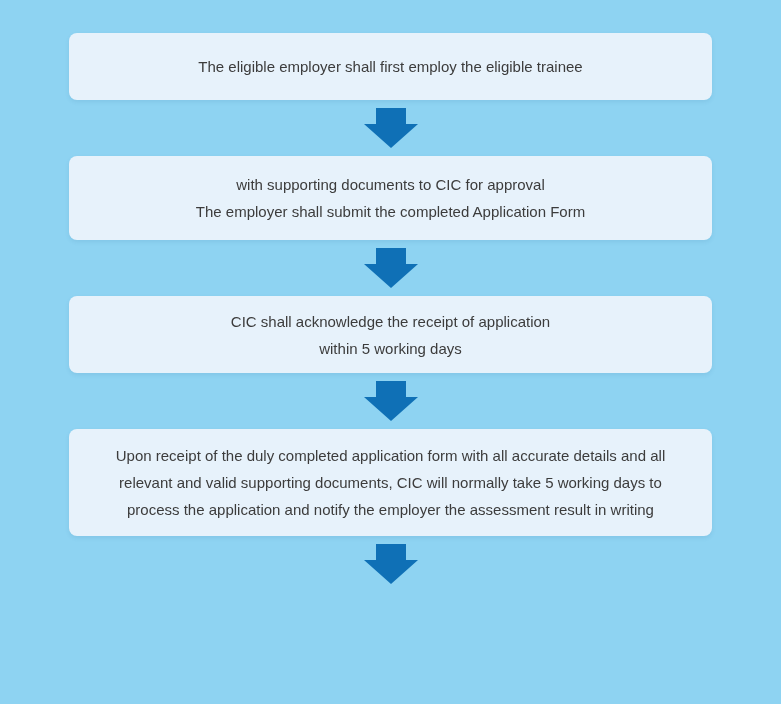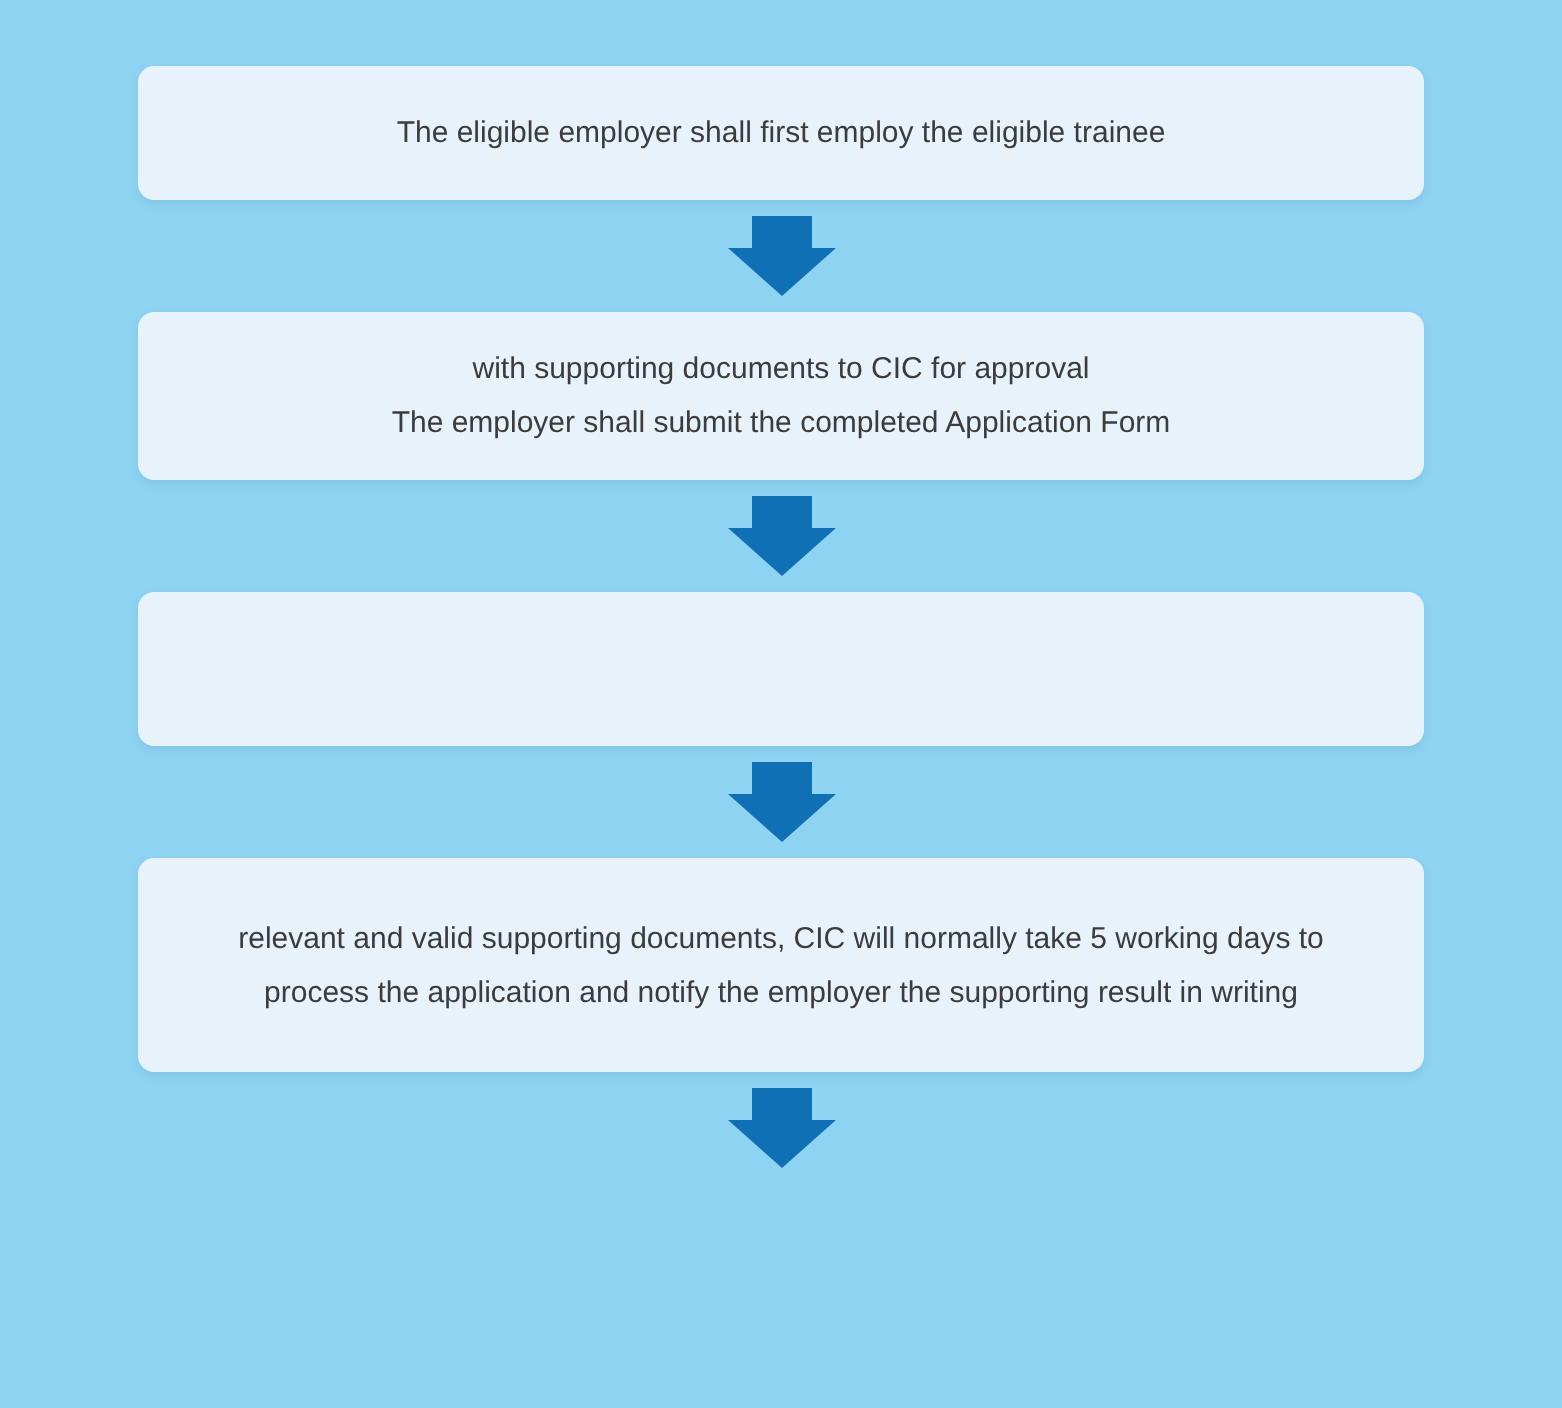--- a/index.html
+++ b/index.html
@@ -70,31 +70,34 @@
     <div class="line">The employer shall submit the completed Application Form</div>
   </div>
 
   <div class="arrow-row">
     <svg class="arrow-svg" width="54" height="40" viewBox="0 0 54 40" aria-hidden="true">
       <path d="M12 0 H42 V16 H54 L27 40 L0 16 H12 Z"></path>
     </svg>
   </div>
 
   <div class="step-box h-3">
+    <div class="line">CIC shall acknowledge the receipt of application</div>
+    <div class="line">within 5 working days</div>
   </div>
 
   <div class="arrow-row">
     <svg class="arrow-svg" width="54" height="40" viewBox="0 0 54 40" aria-hidden="true">
       <path d="M12 0 H42 V16 H54 L27 40 L0 16 H12 Z"></path>
     </svg>
   </div>
 
   <div class="step-box h-4">
+    <div class="line">Upon receipt of the duly completed application form with all accurate details and all</div>
     <div class="line">relevant and valid supporting documents, CIC will normally take 5 working days to</div>
-    <div class="line">process the application and notify the employer the supporting result in writing</div>
+    <div class="line">process the application and notify the employer the assessment result in writing</div>
   </div>
 
   <div class="arrow-row">
     <svg class="arrow-svg" width="54" height="40" viewBox="0 0 54 40" aria-hidden="true">
       <path d="M12 0 H42 V16 H54 L27 40 L0 16 H12 Z"></path>
     </svg>
   </div>
 
 
 </div>

